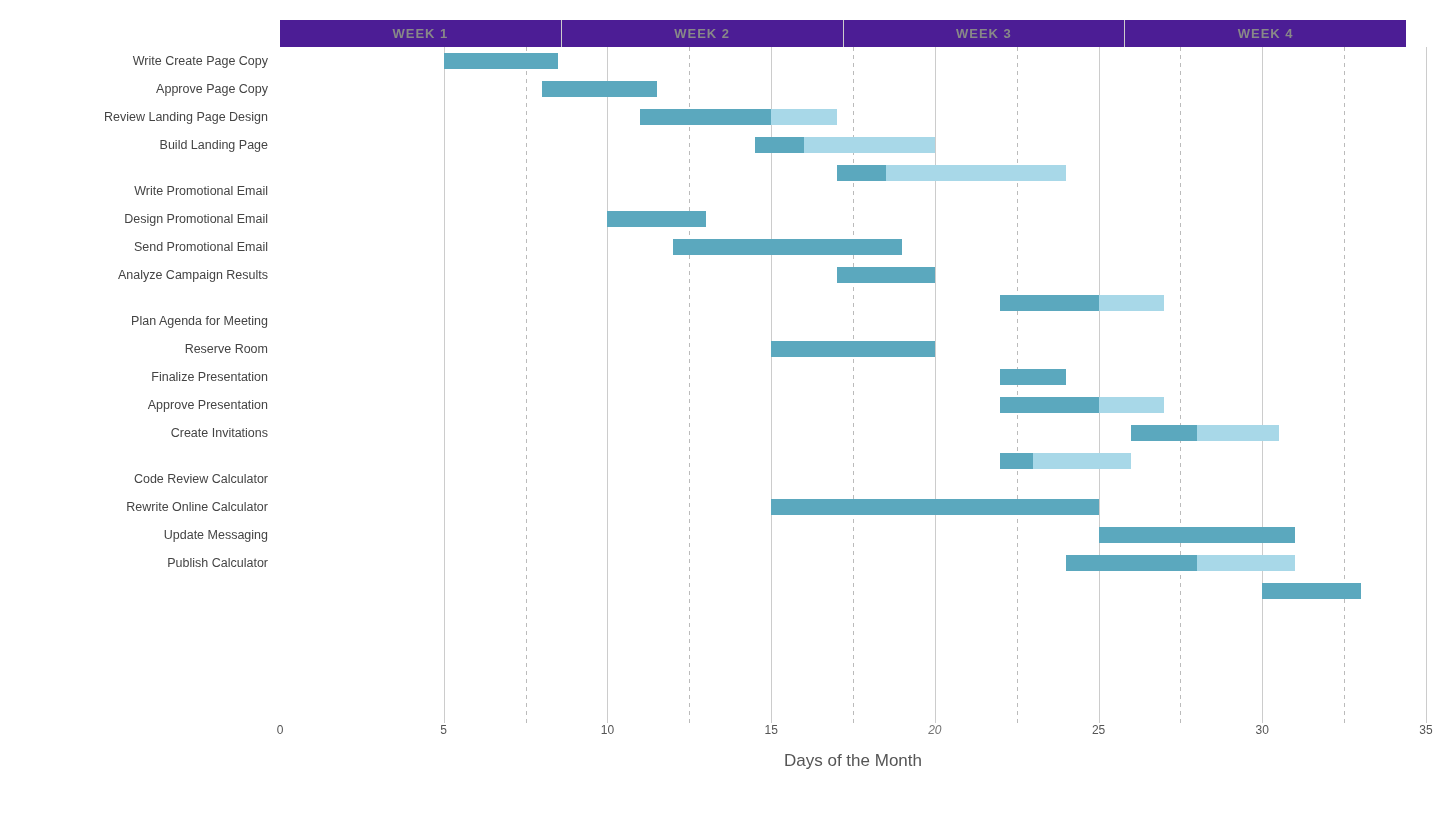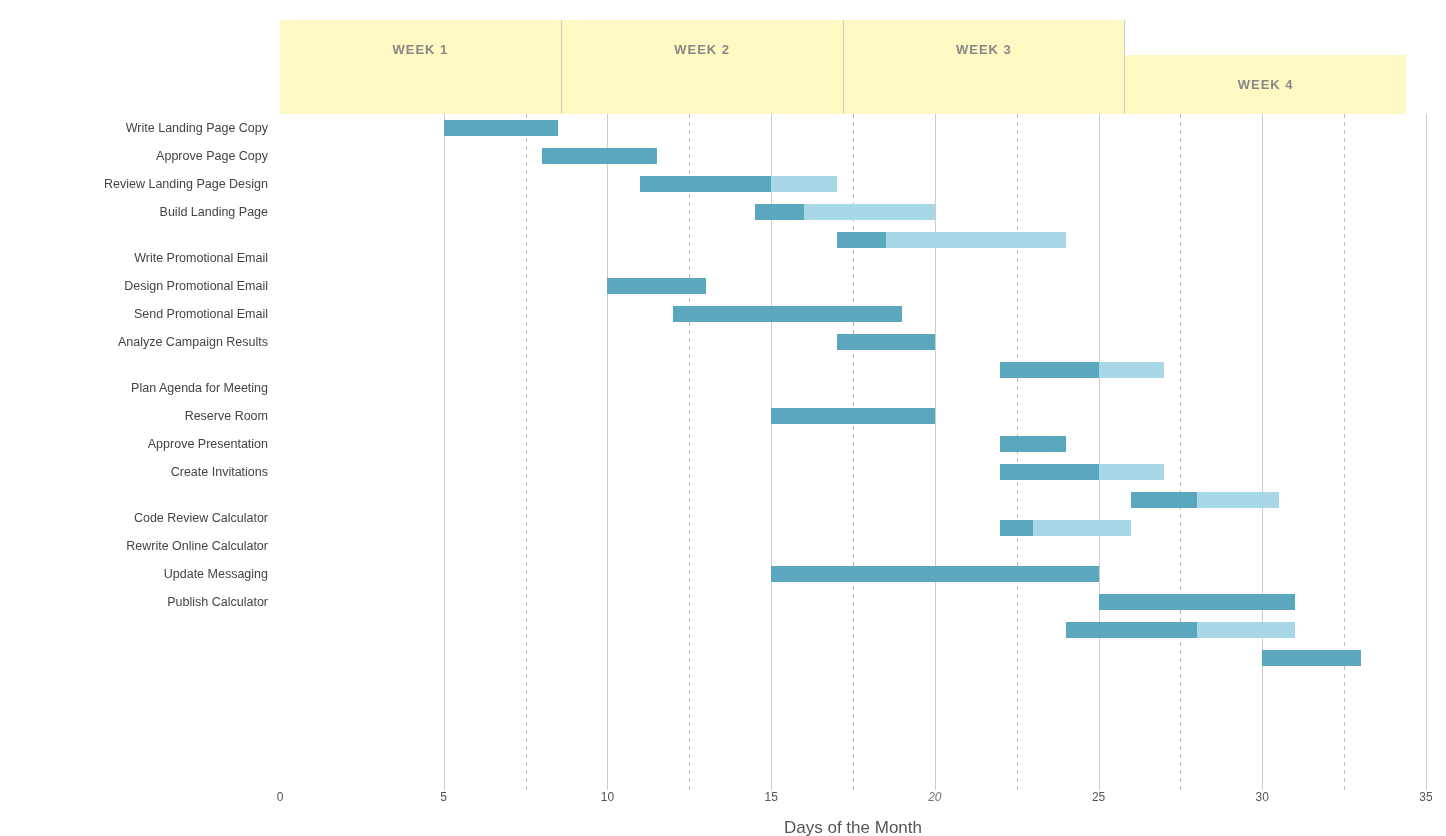--- a/index.html
+++ b/index.html
@@ -22,27 +22,26 @@
       margin-right: 20px;
       margin-bottom: 0;
     }
     .week-label {
       flex: 1;
       text-align: center;
       font-size: 13px;
       font-weight: bold;
       color: #888;
       letter-spacing: 1px;
-      padding: 22px 0;
-      background: #fef9c3;
+      padding: 6px 0;
+      background: #4c1d95;
       border-right: 1px solid #ccc;
     }
     .week-label:last-child {
       border-right: none;
-      margin-top: 35px;
     }
     .task-labels {
       width: 260px;
       flex-shrink: 0;
       display: flex;
       flex-direction: column;
     }
     .task-label {
       height: 28px;
       display: flex;
@@ -64,32 +63,33 @@
   <div class="week-header">
   <div class="week-label">WEEK 1</div>
       <div class="week-label">WEEK 2</div>
       <div class="week-label">WEEK 3</div>
       <div class="week-label">WEEK 4</div>
     </div>
 
   <div style="display:flex; flex-direction:row; height: calc(100% - 80px);">
 
     <div class="task-labels" id="task-labels-col">
-    <div class="task-label">Write Landing Page Copy</div>
+    <div class="task-label">Write Create Page Copy</div>
         <div class="task-label">Approve Page Copy</div>
         <div class="task-label">Review Landing Page Design</div>
         <div class="task-label">Build Landing Page</div>
         <div class="task-label spacer"></div>
         <div class="task-label">Write Promotional Email</div>
         <div class="task-label">Design Promotional Email</div>
         <div class="task-label">Send Promotional Email</div>
         <div class="task-label">Analyze Campaign Results</div>
         <div class="task-label spacer"></div>
         <div class="task-label">Plan Agenda for Meeting</div>
         <div class="task-label">Reserve Room</div>
+        <div class="task-label">Finalize Presentation</div>
         <div class="task-label">Approve Presentation</div>
         <div class="task-label">Create Invitations</div>
         <div class="task-label spacer"></div>
         <div class="task-label">Code Review Calculator</div>
         <div class="task-label">Rewrite Online Calculator</div>
         <div class="task-label">Update Messaging</div>
         <div class="task-label">Publish Calculator</div>
       </div>
 
     <div style="flex:1; position:relative; overflow:visible;" id="chart-plot-area">

